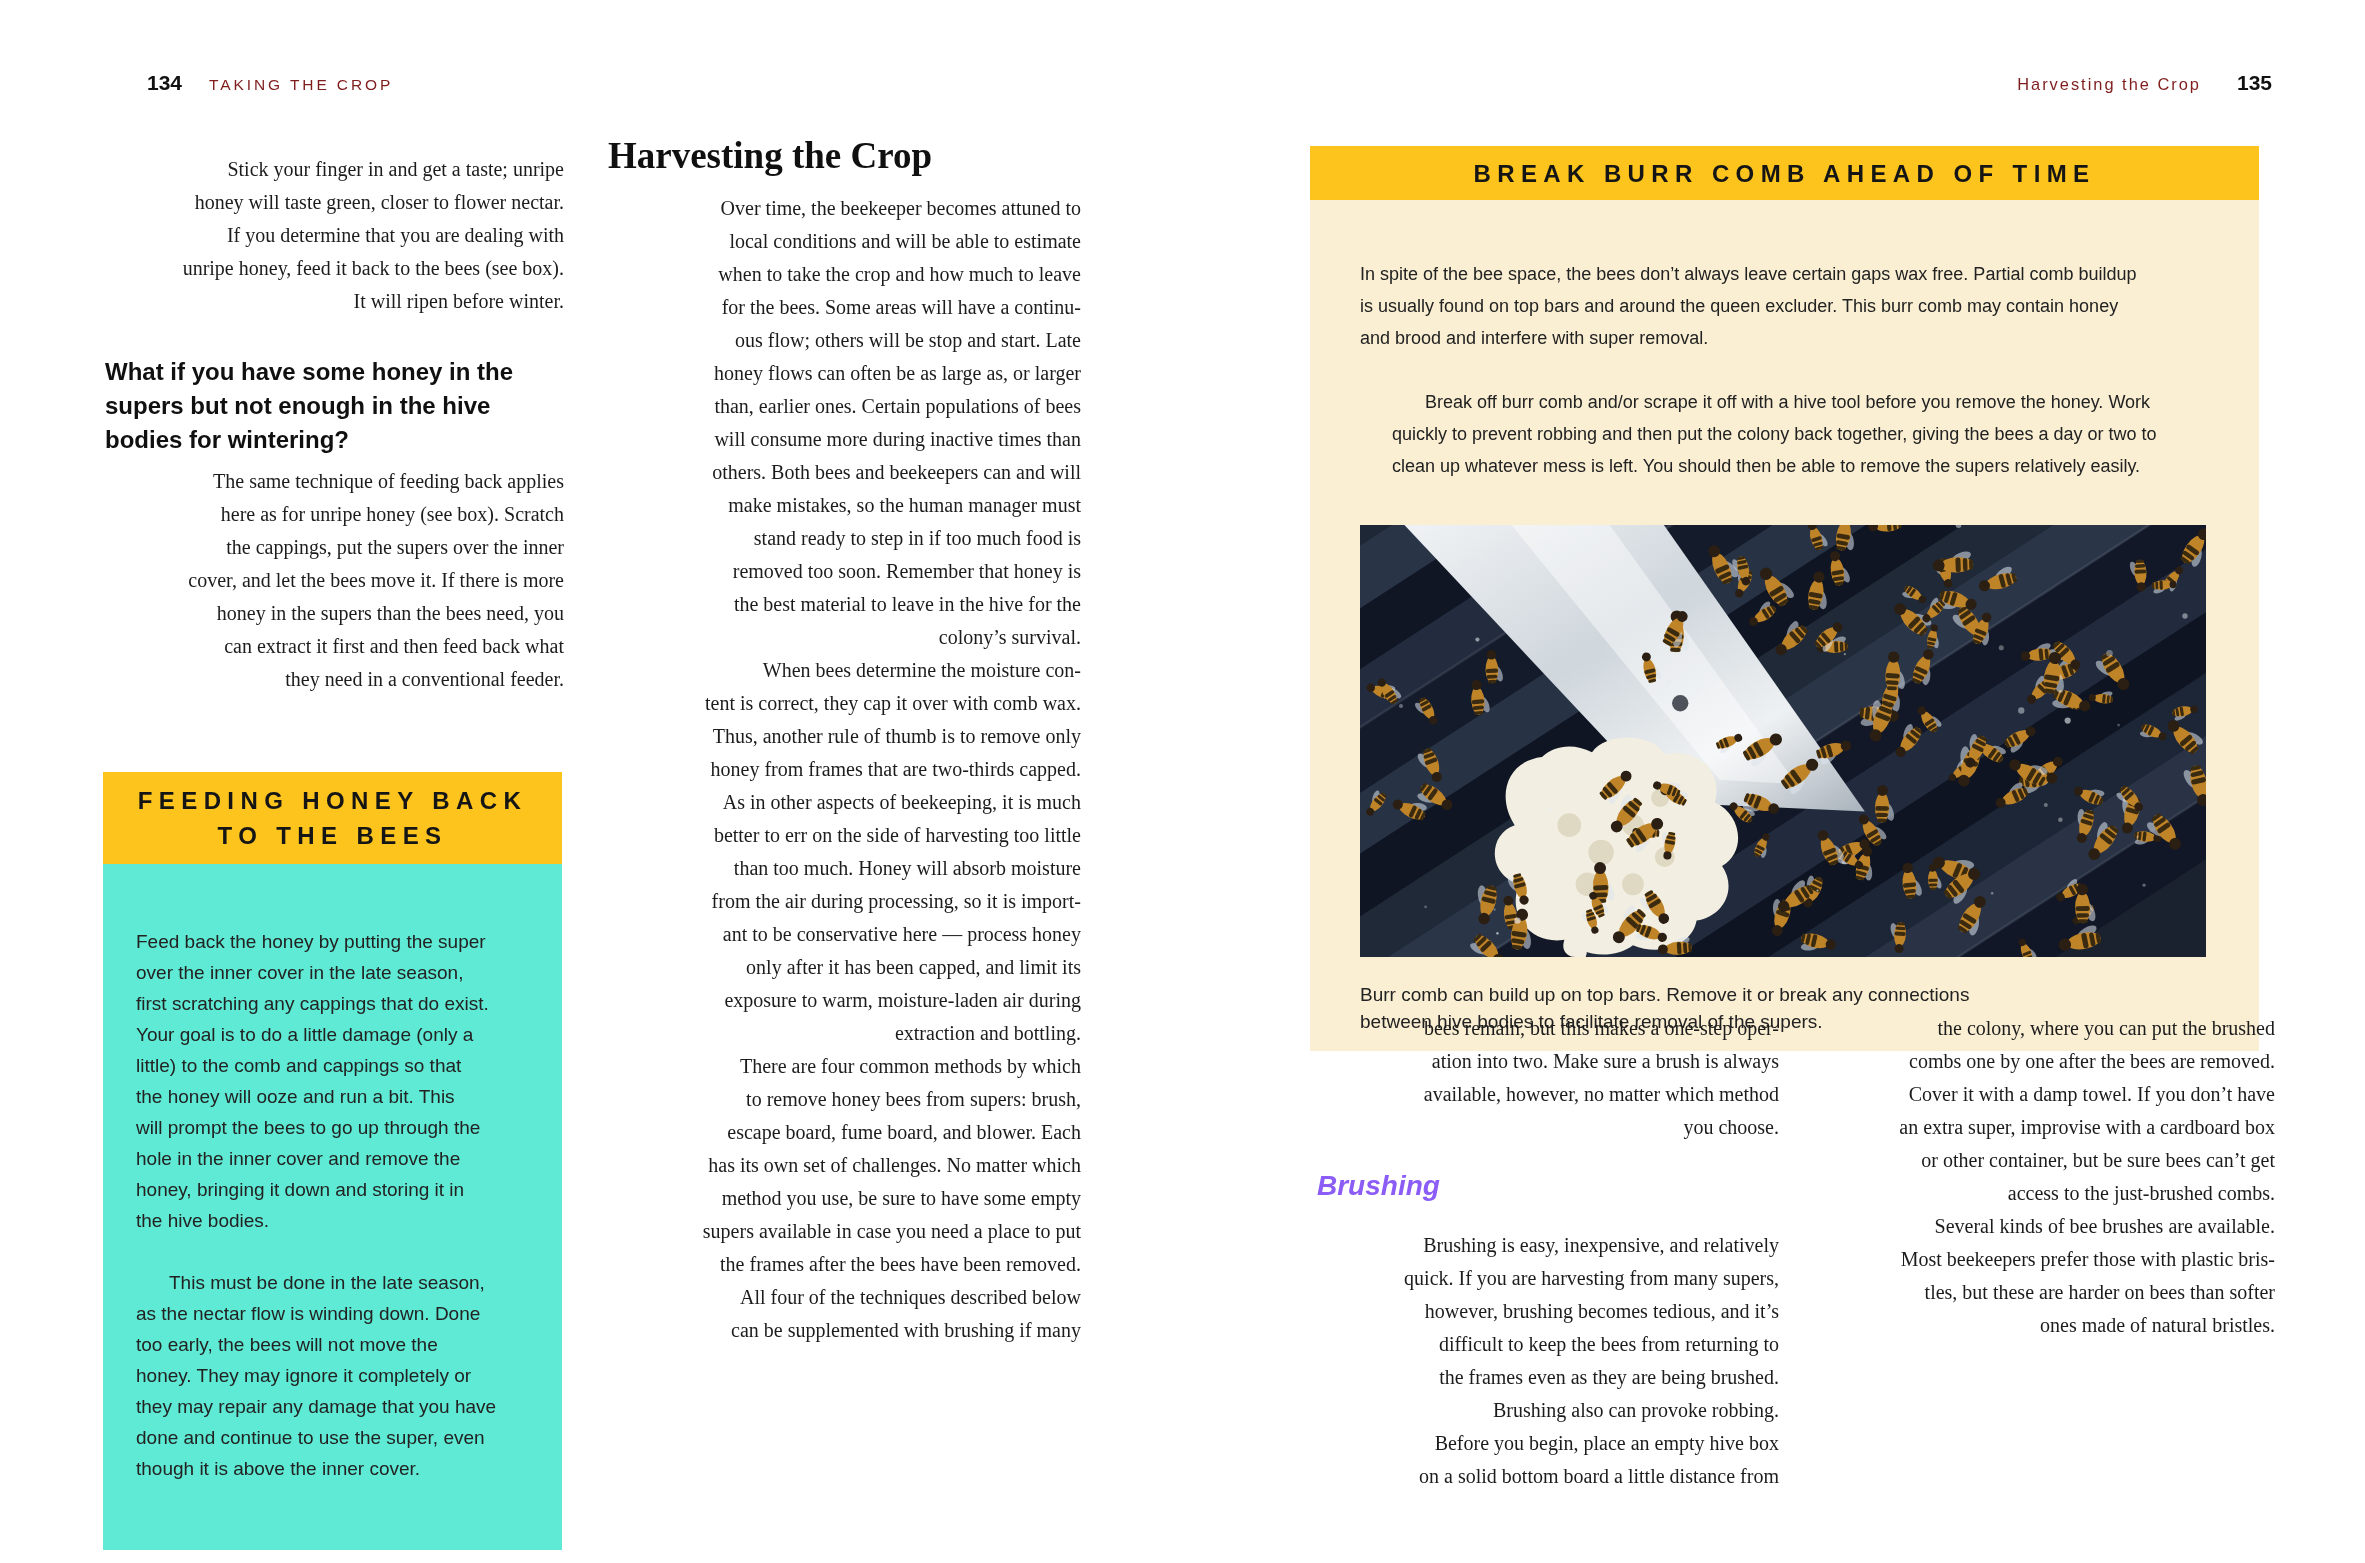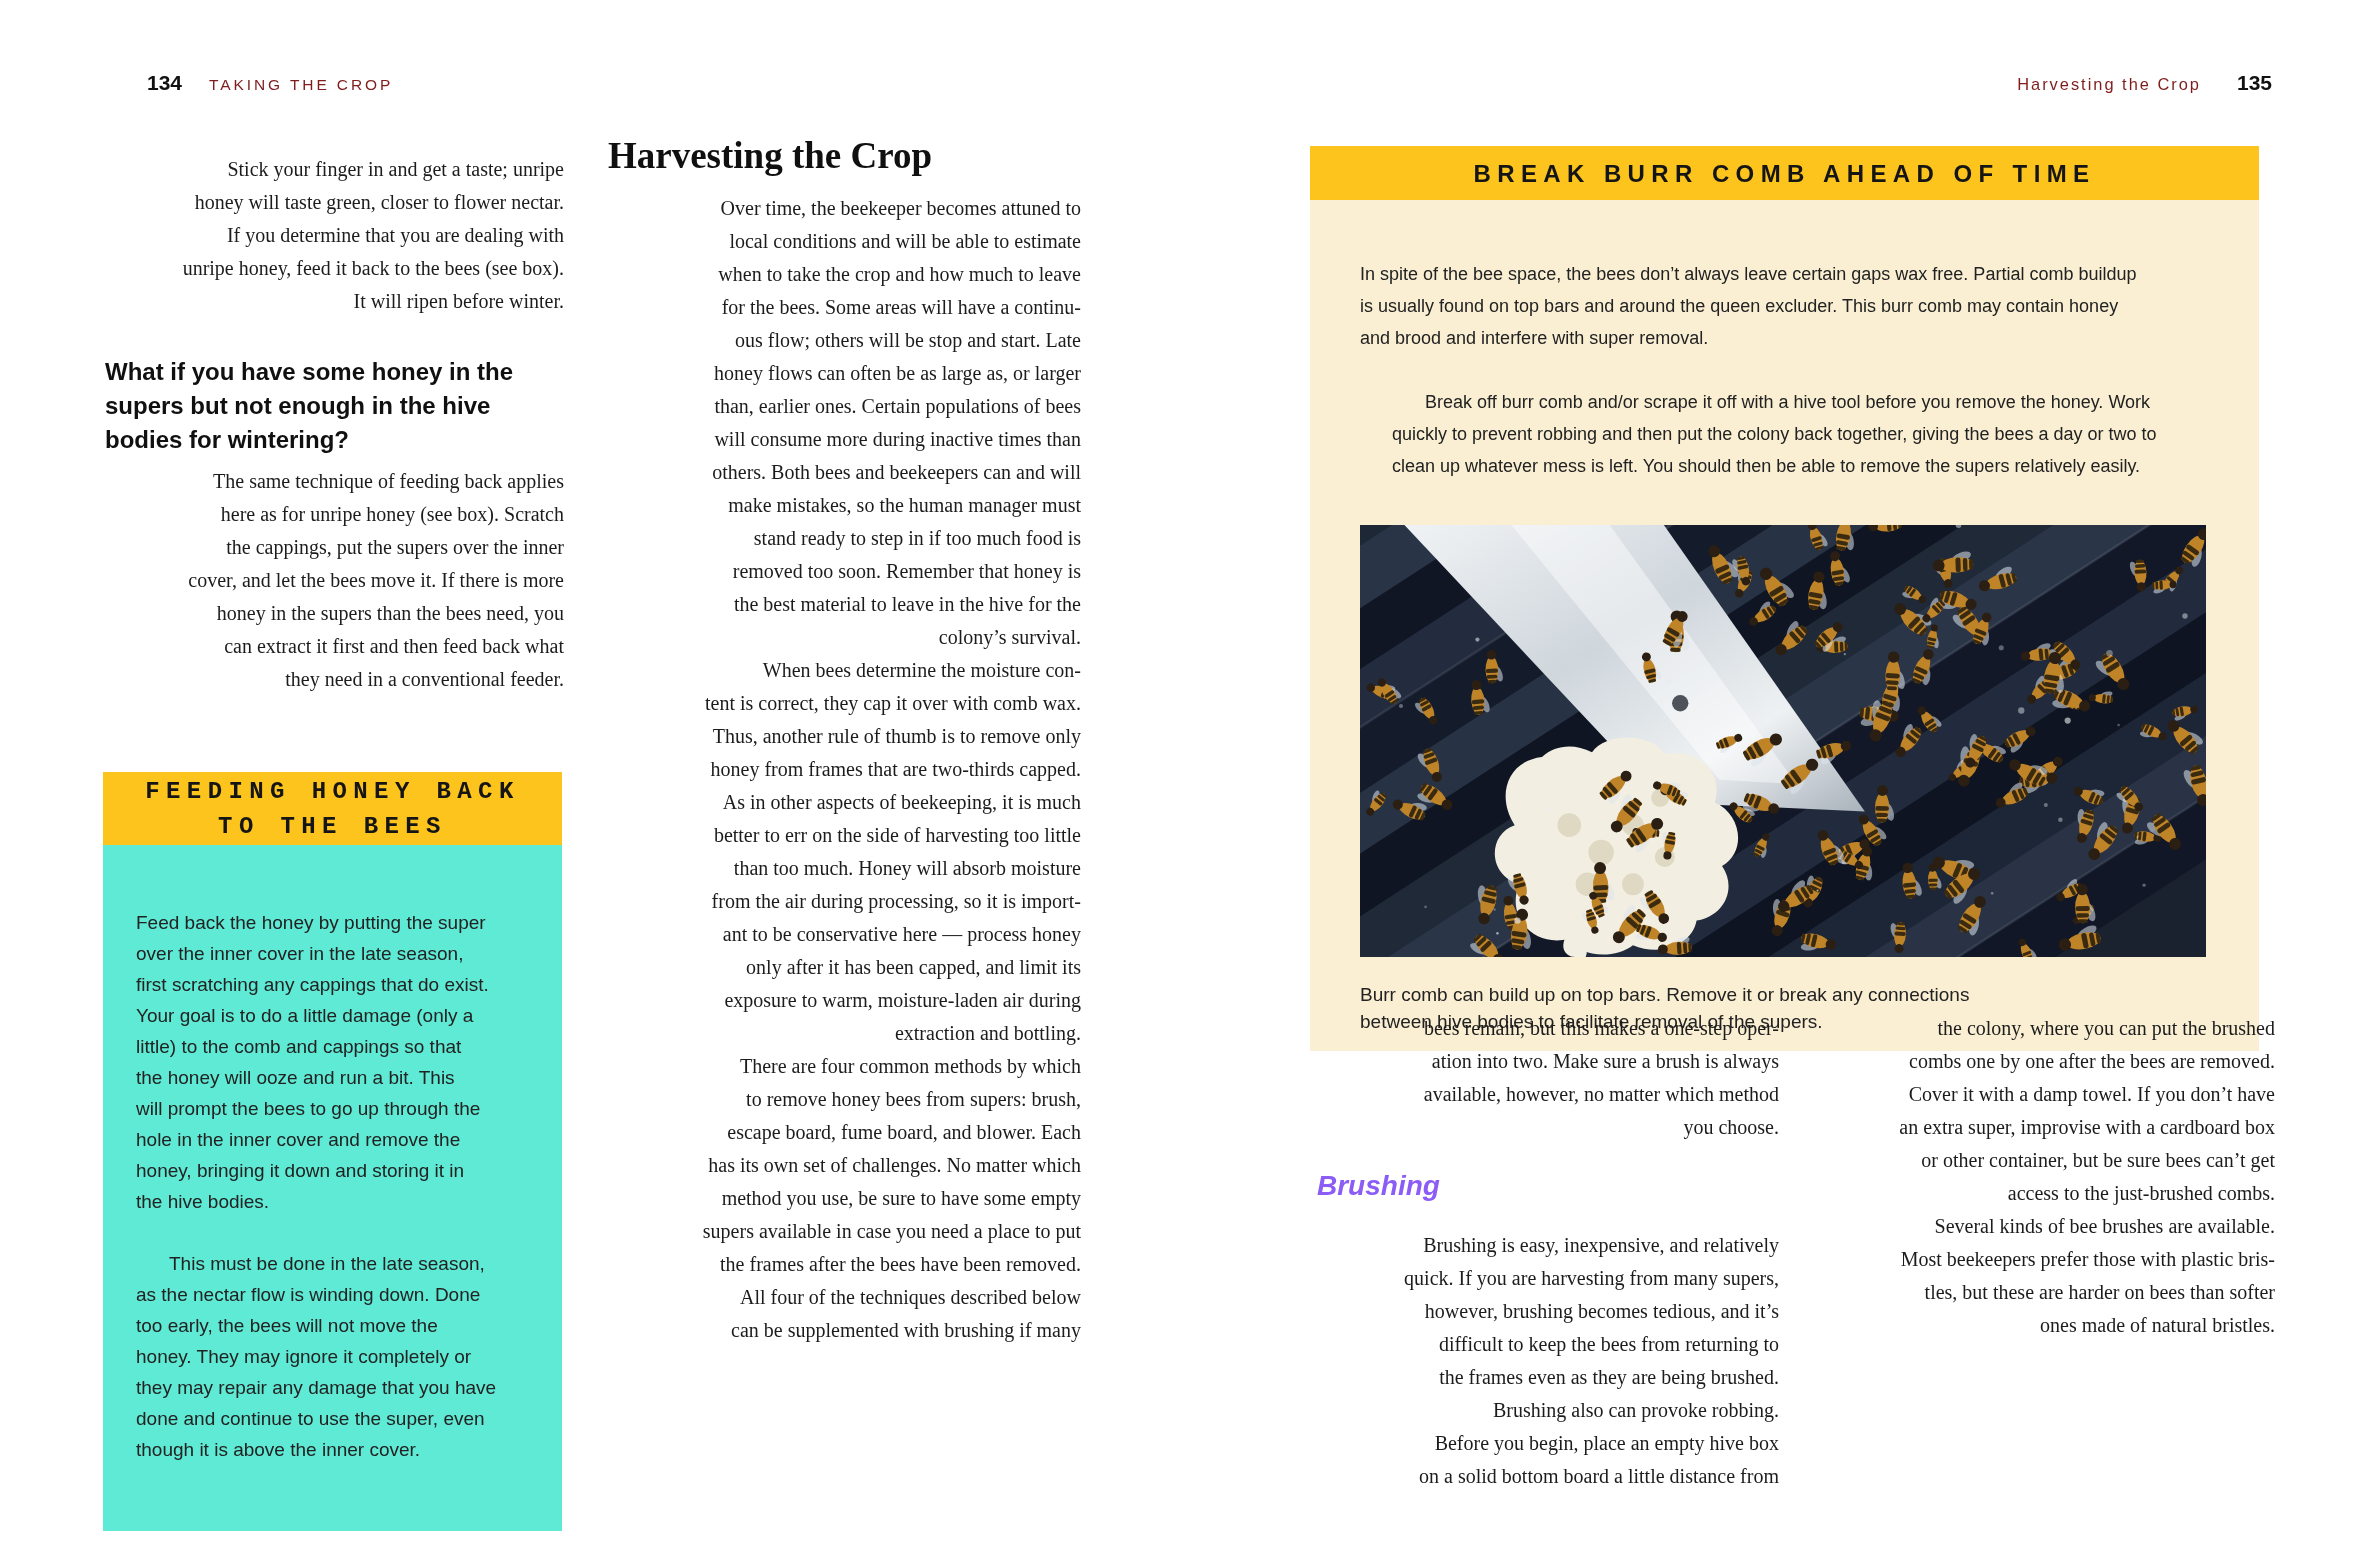--- a/index.html
+++ b/index.html
@@ -44,21 +44,21 @@
   }
 
   
   .sidebox { position:absolute; }
   .sidebox-band {
     display:flex; align-items:center; justify-content:center; text-align:center;
     font:bold 24px/35px "Liberation Sans", sans-serif; letter-spacing:6.4px; color:#151515;
   }
   .sidebox-body { white-space:pre-line; }
   #box1 { left:103px; top:772px; width:459px; }
-  #box1 .sidebox-band { height:73px;font-family:Liberation Mono, monospace; }
+  #box1 .sidebox-band { height:92px; }
   #box1 .sidebox-body {
     padding:31px 33px 35px 33px;
     font:19px/31px "Liberation Sans", sans-serif; color:#222;
   }
   #box1 .sidebox-body .par2 { text-indent:33px; }
 
   #box2 { left:1310px; top:146px; width:949px; padding-bottom:16.4px; }
   #box2 .sidebox-band { height:54px; }
   #box2 .sidebox-body {
     padding:25.5px 50px 0 50px;

